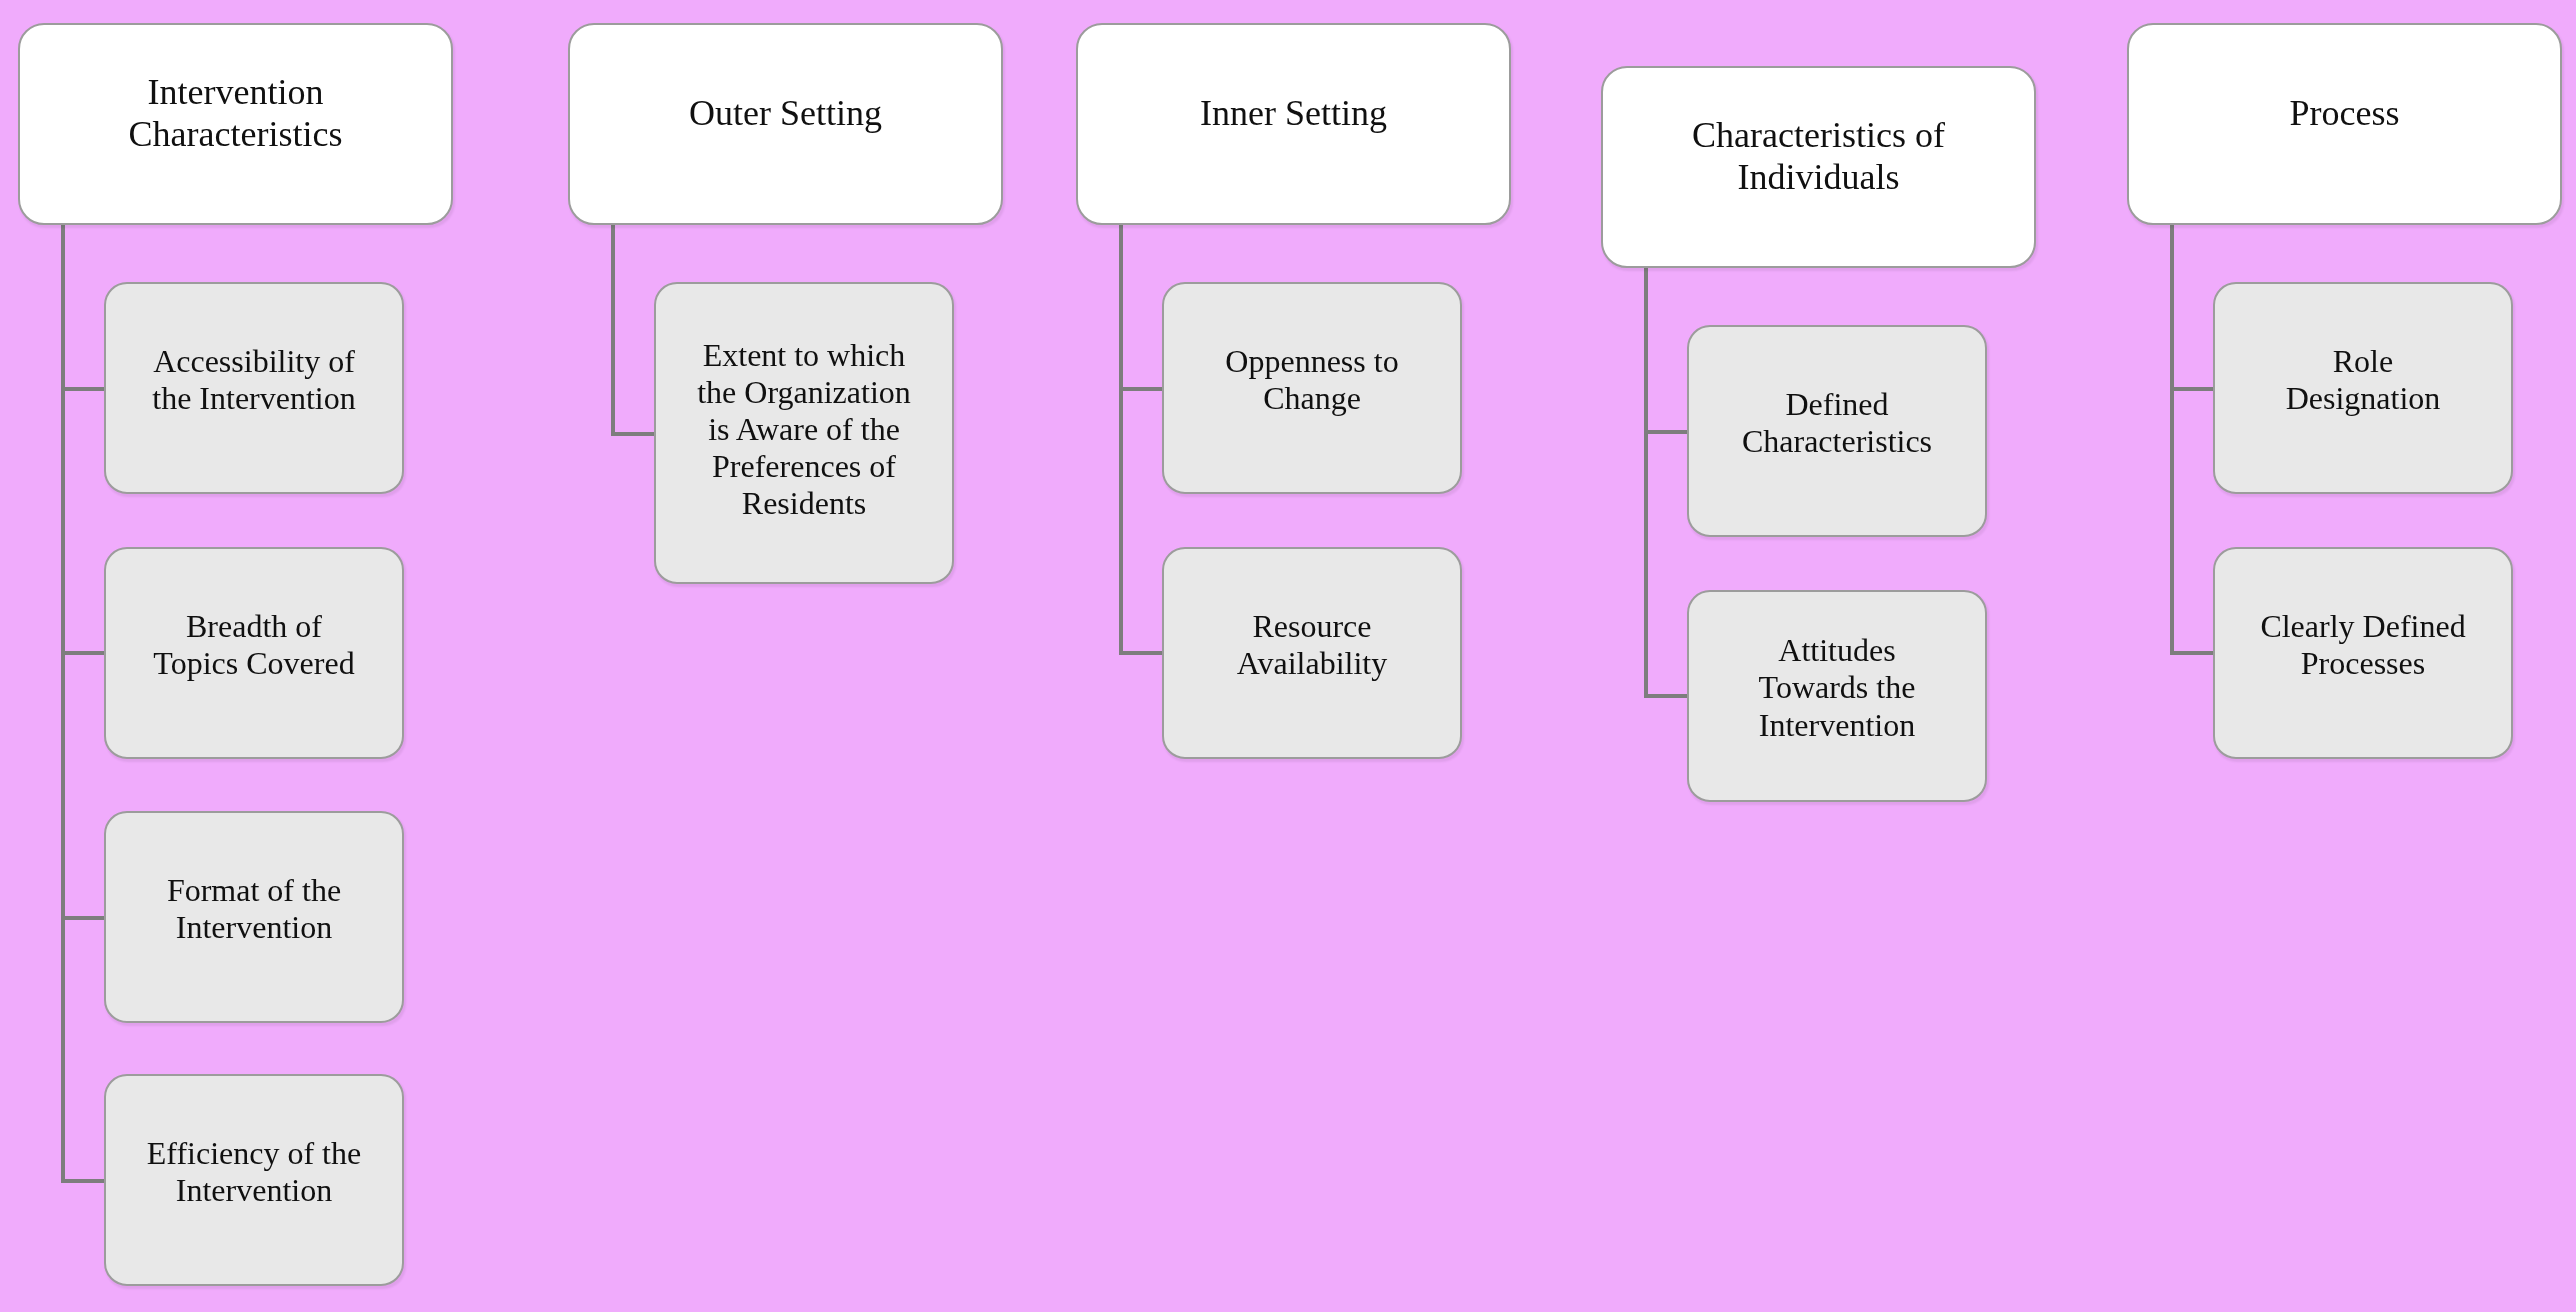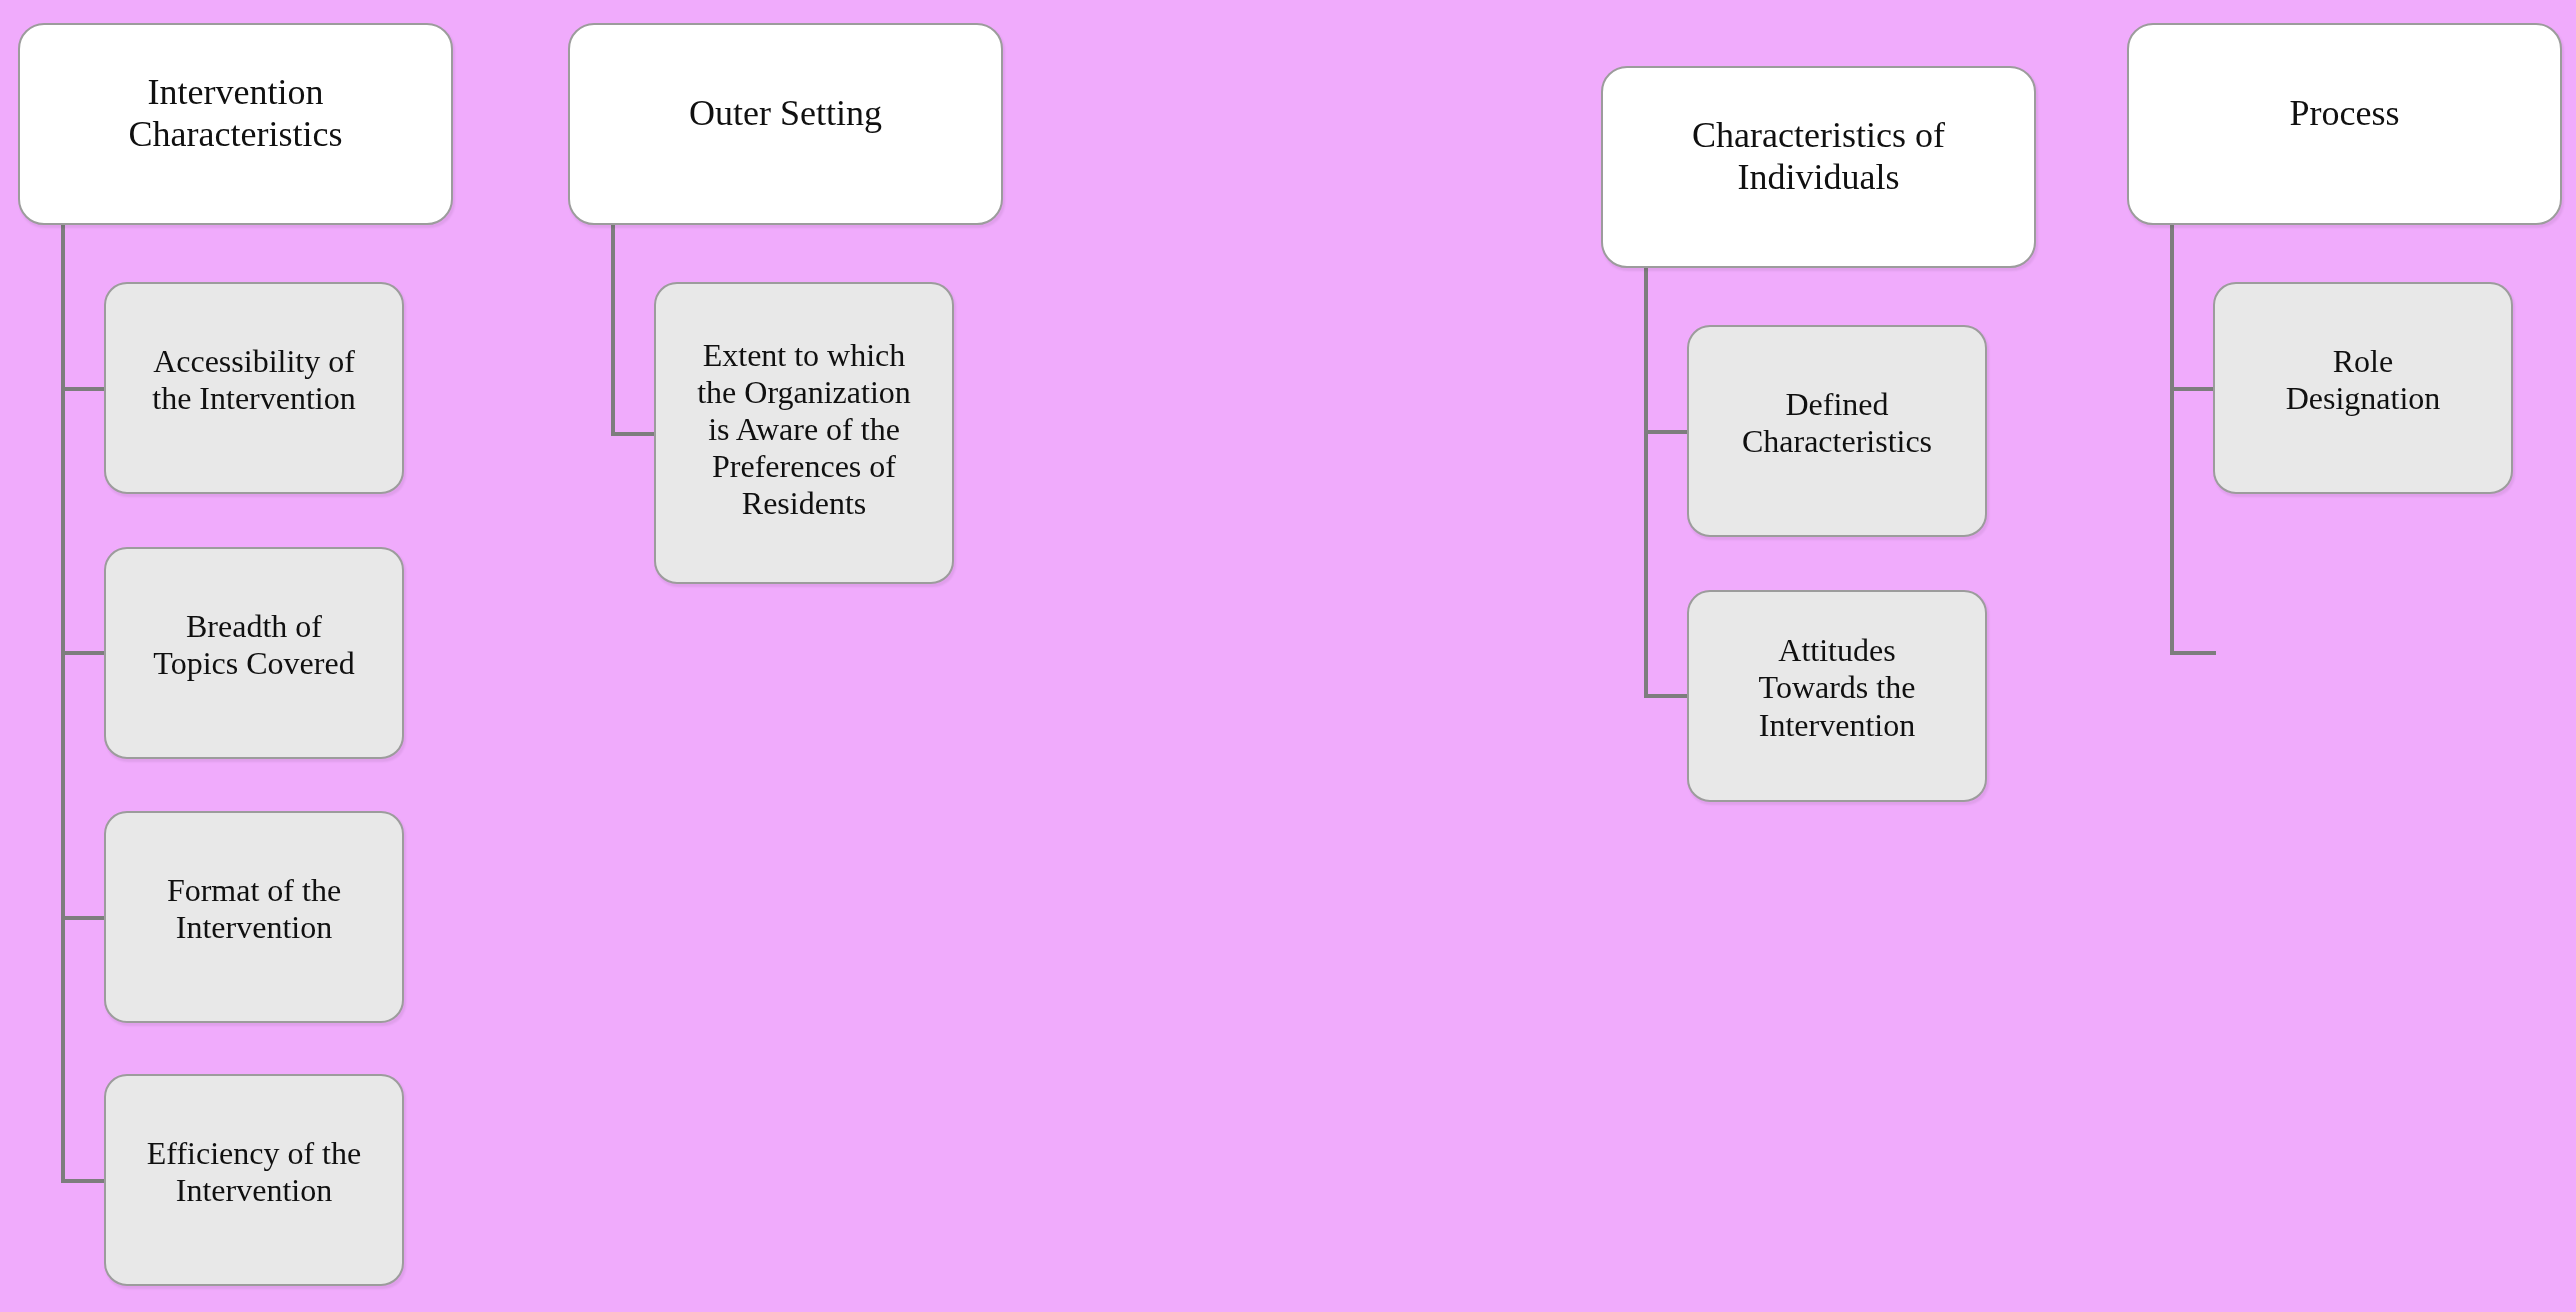--- a/index.html
+++ b/index.html
@@ -122,20 +122,30 @@
     <div class="vline v-col1"></div>
     <div class="hline h-tall"></div>
     <div class="box header-box">Outer Setting</div>
     <div class="box child-box row0 tall">Extent to which
 the Organization
 is Aware of the
 Preferences of
 Residents</div>
   </div>
 
+  <div class="column col2">
+    <div class="vline v-col2"></div>
+    <div class="hline h-r0"></div>
+    <div class="hline h-r1"></div>
+    <div class="box header-box">Inner Setting</div>
+    <div class="box child-box row0">Oppenness to
+Change</div>
+    <div class="box child-box row1">Resource
+Availability</div>
+  </div>
 
   <div class="column col3">
     <div class="vline v-col3"></div>
     <div class="hline h-r0"></div>
     <div class="hline h-r1"></div>
     <div class="box header-box">Characteristics of
 Individuals</div>
     <div class="box child-box row0">Defined
 Characteristics</div>
     <div class="box child-box row1">Attitudes
@@ -143,16 +153,18 @@
 Intervention</div>
   </div>
 
   <div class="column col4">
     <div class="vline v-col4"></div>
     <div class="hline h-r0"></div>
     <div class="hline h-r1"></div>
     <div class="box header-box">Process</div>
     <div class="box child-box row0">Role
 Designation</div>
+    <div class="box child-box row1">Clearly Defined
+Processes</div>
   </div>
 
 </div>
 
 
 </body></html>

